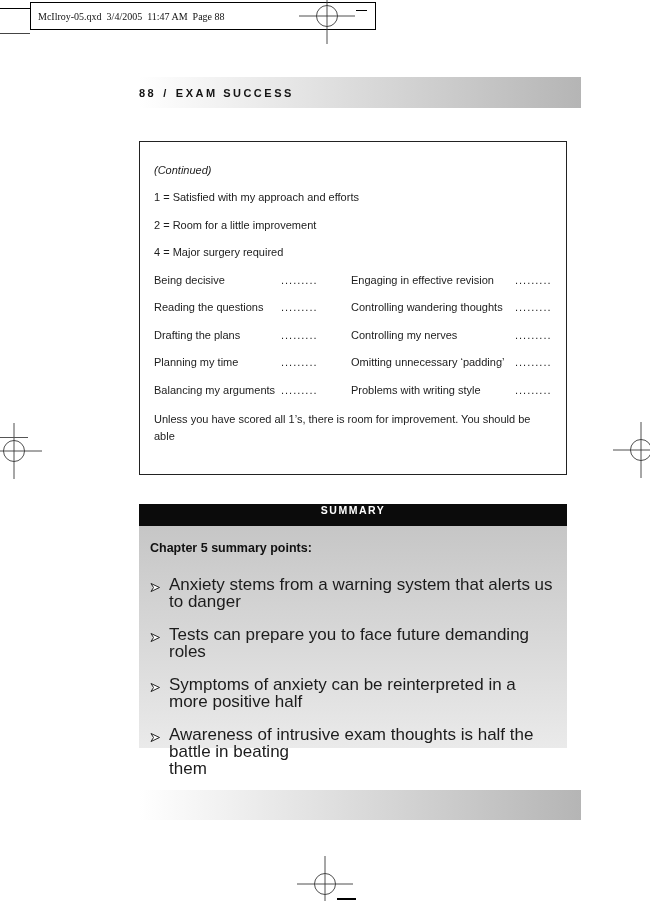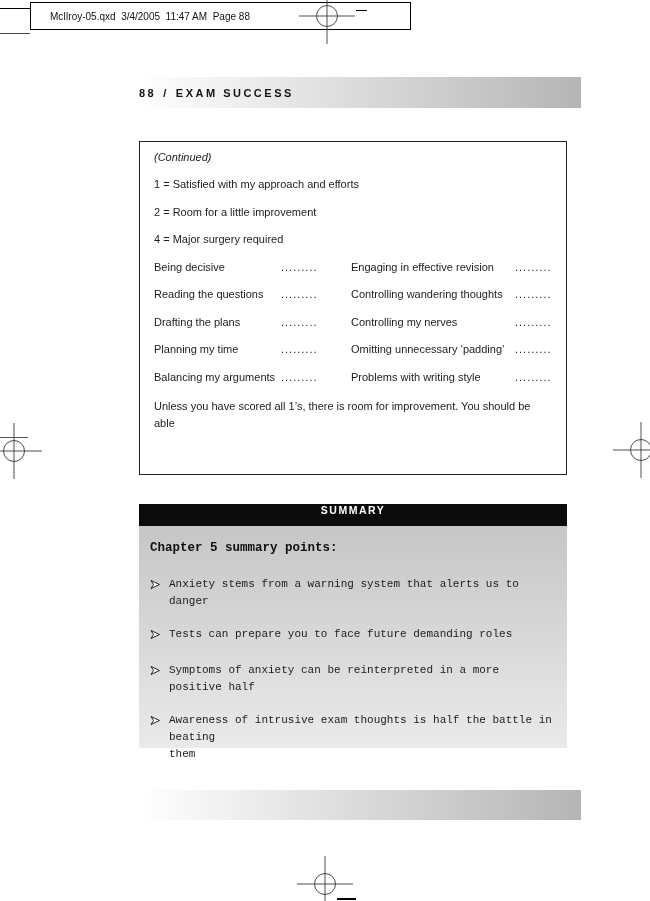--- a/index.html
+++ b/index.html
@@ -6,46 +6,46 @@
   .page{
     position:relative;
     width:650px;height:901px;
     background:#ffffff;
     overflow:hidden;
     font-family:"Liberation Sans","DejaVu Sans",sans-serif;
     color:#1c1c1c;
   }
   
   .slug-box{
-    position:absolute;left:30px;top:2px;width:381px;height:28px;
+    position:absolute;left:30px;top:2px;width:346px;height:28px;
     border:1px solid #000;box-sizing:border-box;
     display:flex;align-items:center;
-    padding-left:19px;
-    font-family:Liberation Sans, sans-serif;
+    padding-left:7px;
+    font-family:Liberation Serif, serif;
     font-size:10px;color:#111;
     white-space:pre;
     background:#fff;
   }
   .tick{position:absolute;background:#000;}
   
   .regmark{position:absolute;}
   .regmark svg{display:block;}
   
   .header-band{
     position:absolute;left:139px;top:77px;width:442px;height:31px;
     background:linear-gradient(to right,#ffffff 0%,#efefef 22%,#b5b5b5 100%);
     display:flex;align-items:center;
     font-size:11px;font-weight:bold;letter-spacing:2.5px;color:#141414;
   }
   .header-band .sep{margin:0 7px;}
   
   .qbox{
     position:absolute;left:139px;top:141px;width:428px;height:334px;
     border:1px solid #222;box-sizing:border-box;background:#fff;
-    padding:9px 14px 0 14px;
+    padding:22px 14px 0 14px;
     font-size:11px;
   }
   .continued{font-style:italic;line-height:13px;height:13px;margin-bottom:14px;}
   .scale-line{line-height:13px;height:13px;margin-bottom:14.5px;}
   .qrows{margin-top:5px;}
   .qrow{
     display:grid;grid-template-columns:127px 70px 164px 1fr;
     line-height:13px;margin-bottom:14.5px;
   }
   .dots{letter-spacing:1px;color:#222;}
@@ -55,24 +55,23 @@
     position:absolute;left:139px;top:504px;width:428px;height:22px;
     background:#0b0b0b;color:#ffffff;
     display:flex;align-items:flex-start;justify-content:center;
     font-size:10.5px;font-weight:bold;letter-spacing:1.5px;
   }
   .summary-box{
     position:absolute;left:139px;top:526px;width:428px;height:222px;
     box-sizing:border-box;
     background:linear-gradient(to bottom,#c6c6c6 0%,#d6d6d6 45%,#eaeaea 100%);
     padding:15px 12px 4px 11px;
-    font-family:Liberation Mono, monospace;
   }
   .summary-heading{font-size:12.5px;font-weight:bold;color:#101010;margin-bottom:21px;}
-  .spoint{display:flex;margin-bottom:16px;font-size:11px;line-height:17px;}
+  .spoint{display:flex;margin-bottom:16px;font-size:17px;line-height:17px;}
   .spoint .arrow{width:19px;flex:0 0 19px;padding-top:3px;}
   .spoint .ptext{flex:1;}
   
   .bottom-band{
     position:absolute;left:139px;top:790px;width:442px;height:30px;
     background:linear-gradient(to right,#ffffff 0%,#efefef 22%,#b5b5b5 100%);
   }
 </style>
 </head>
 <body>

